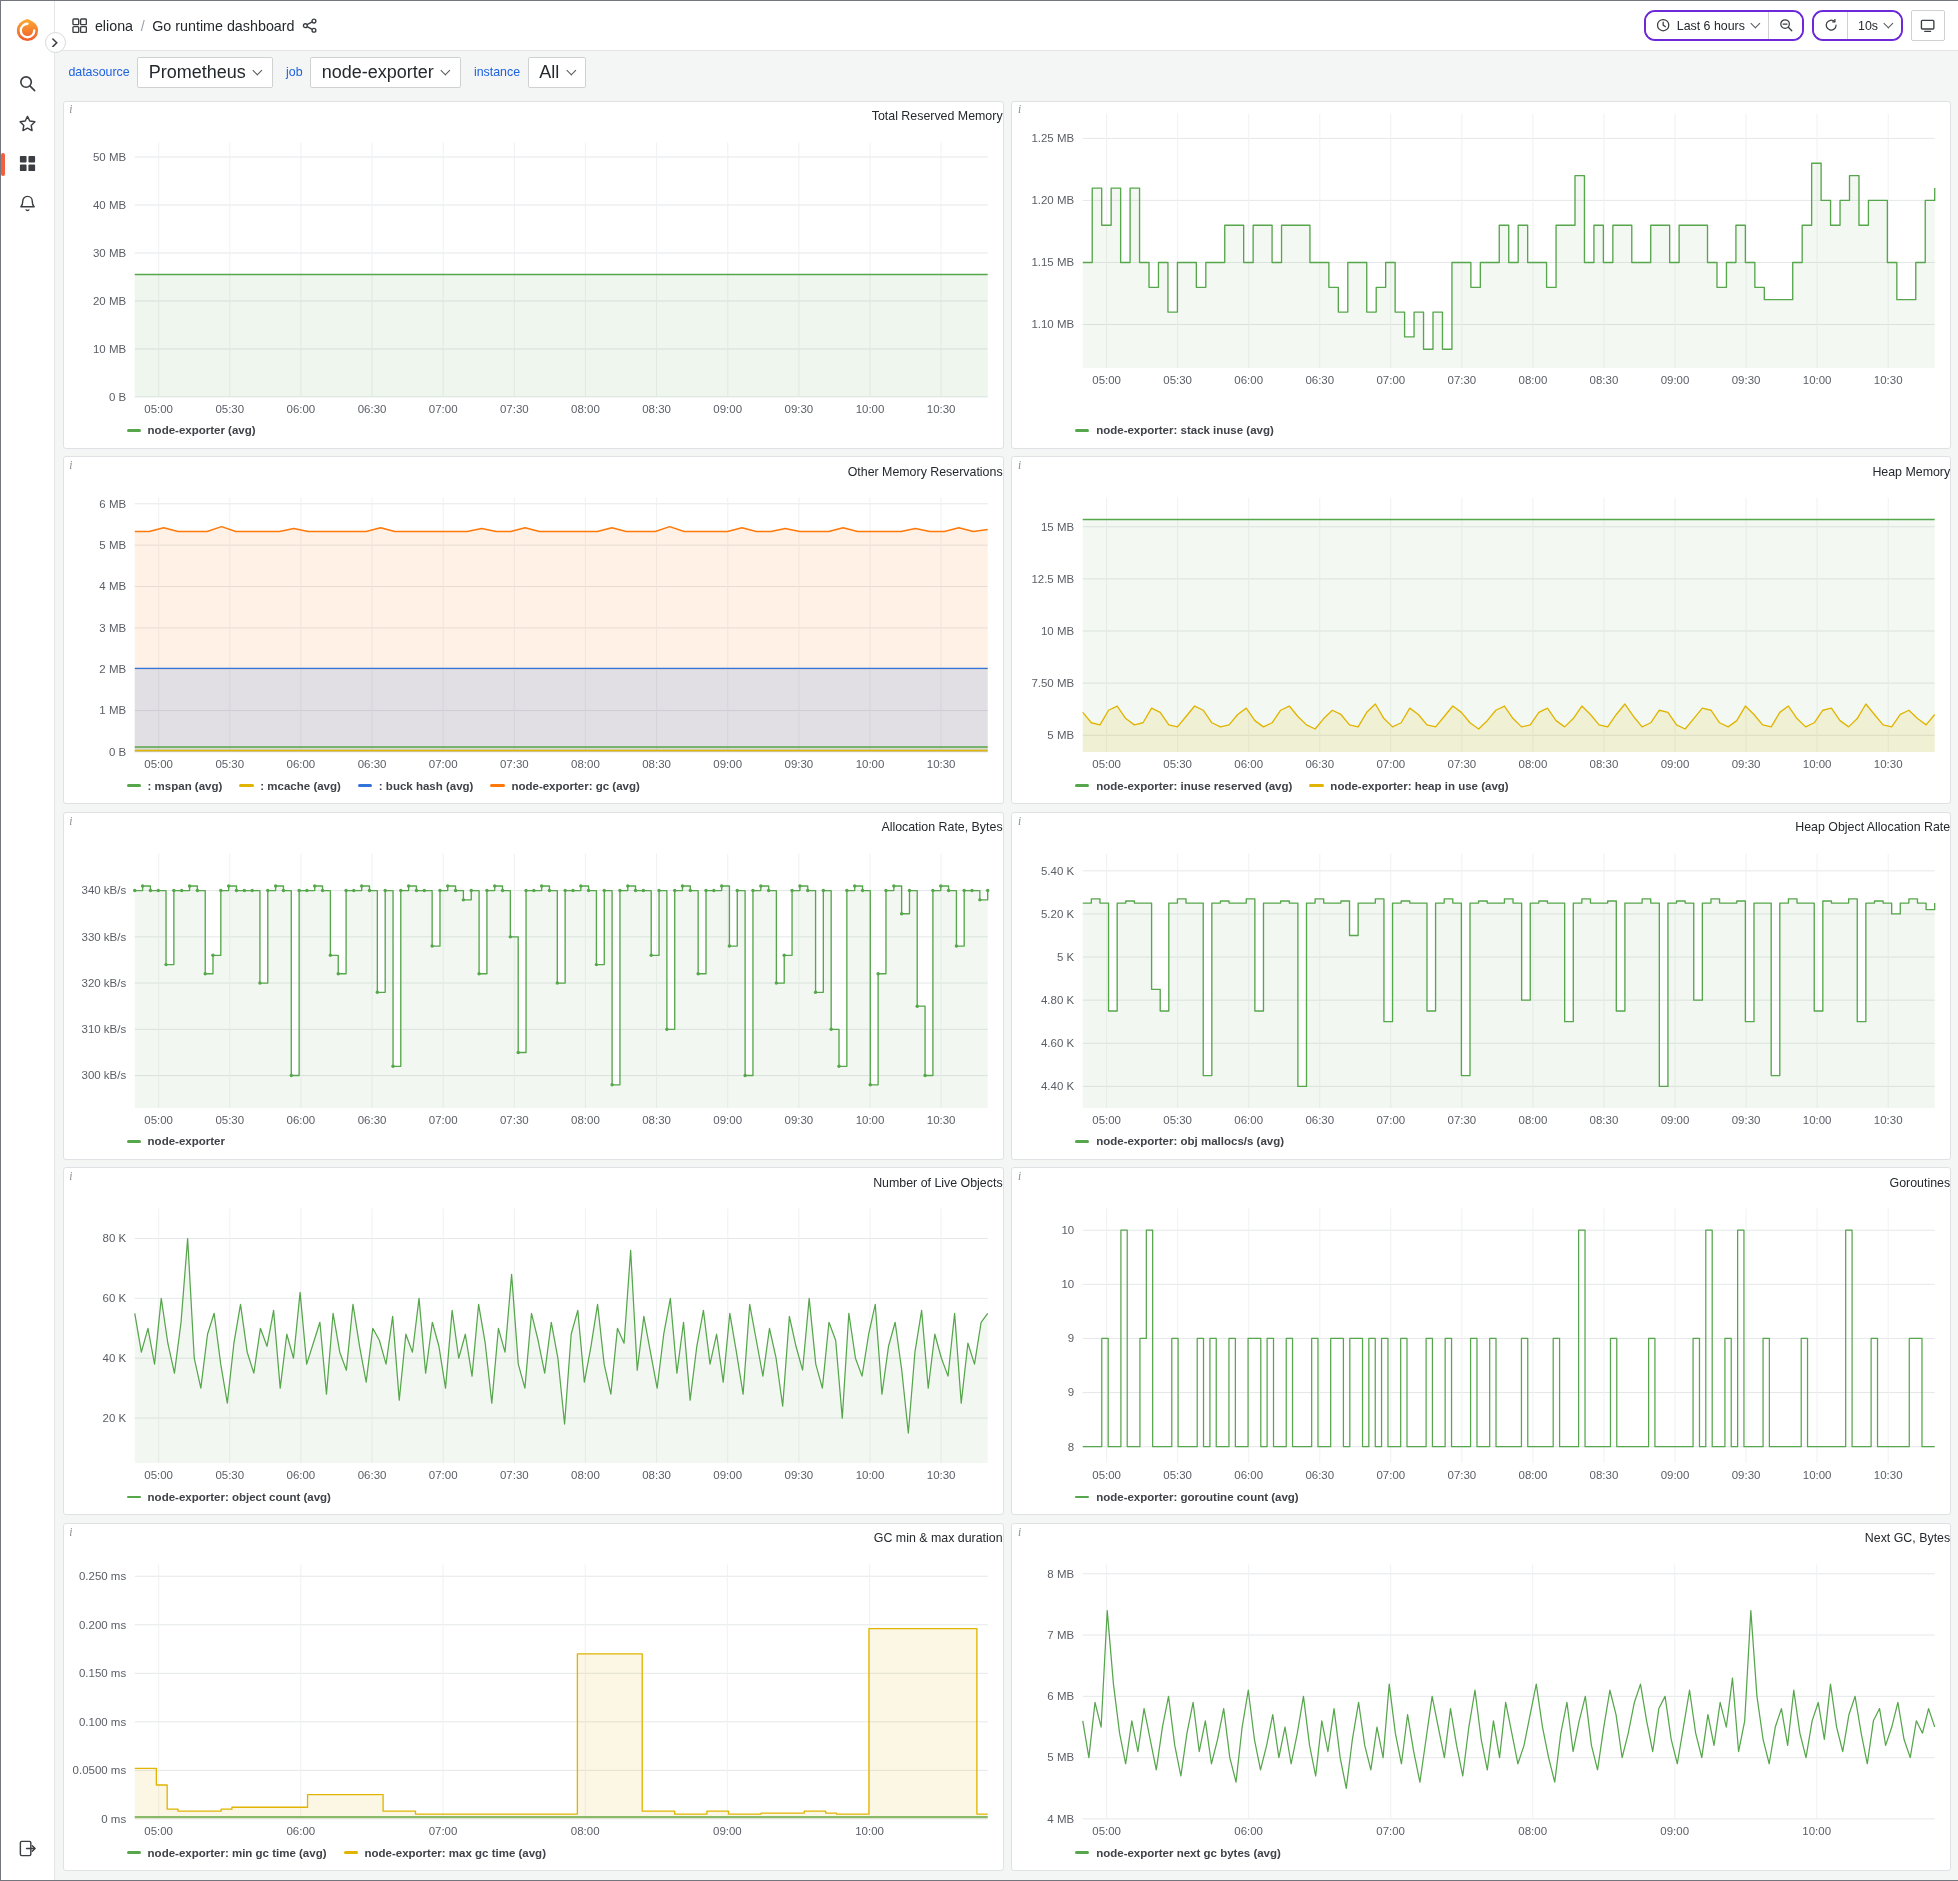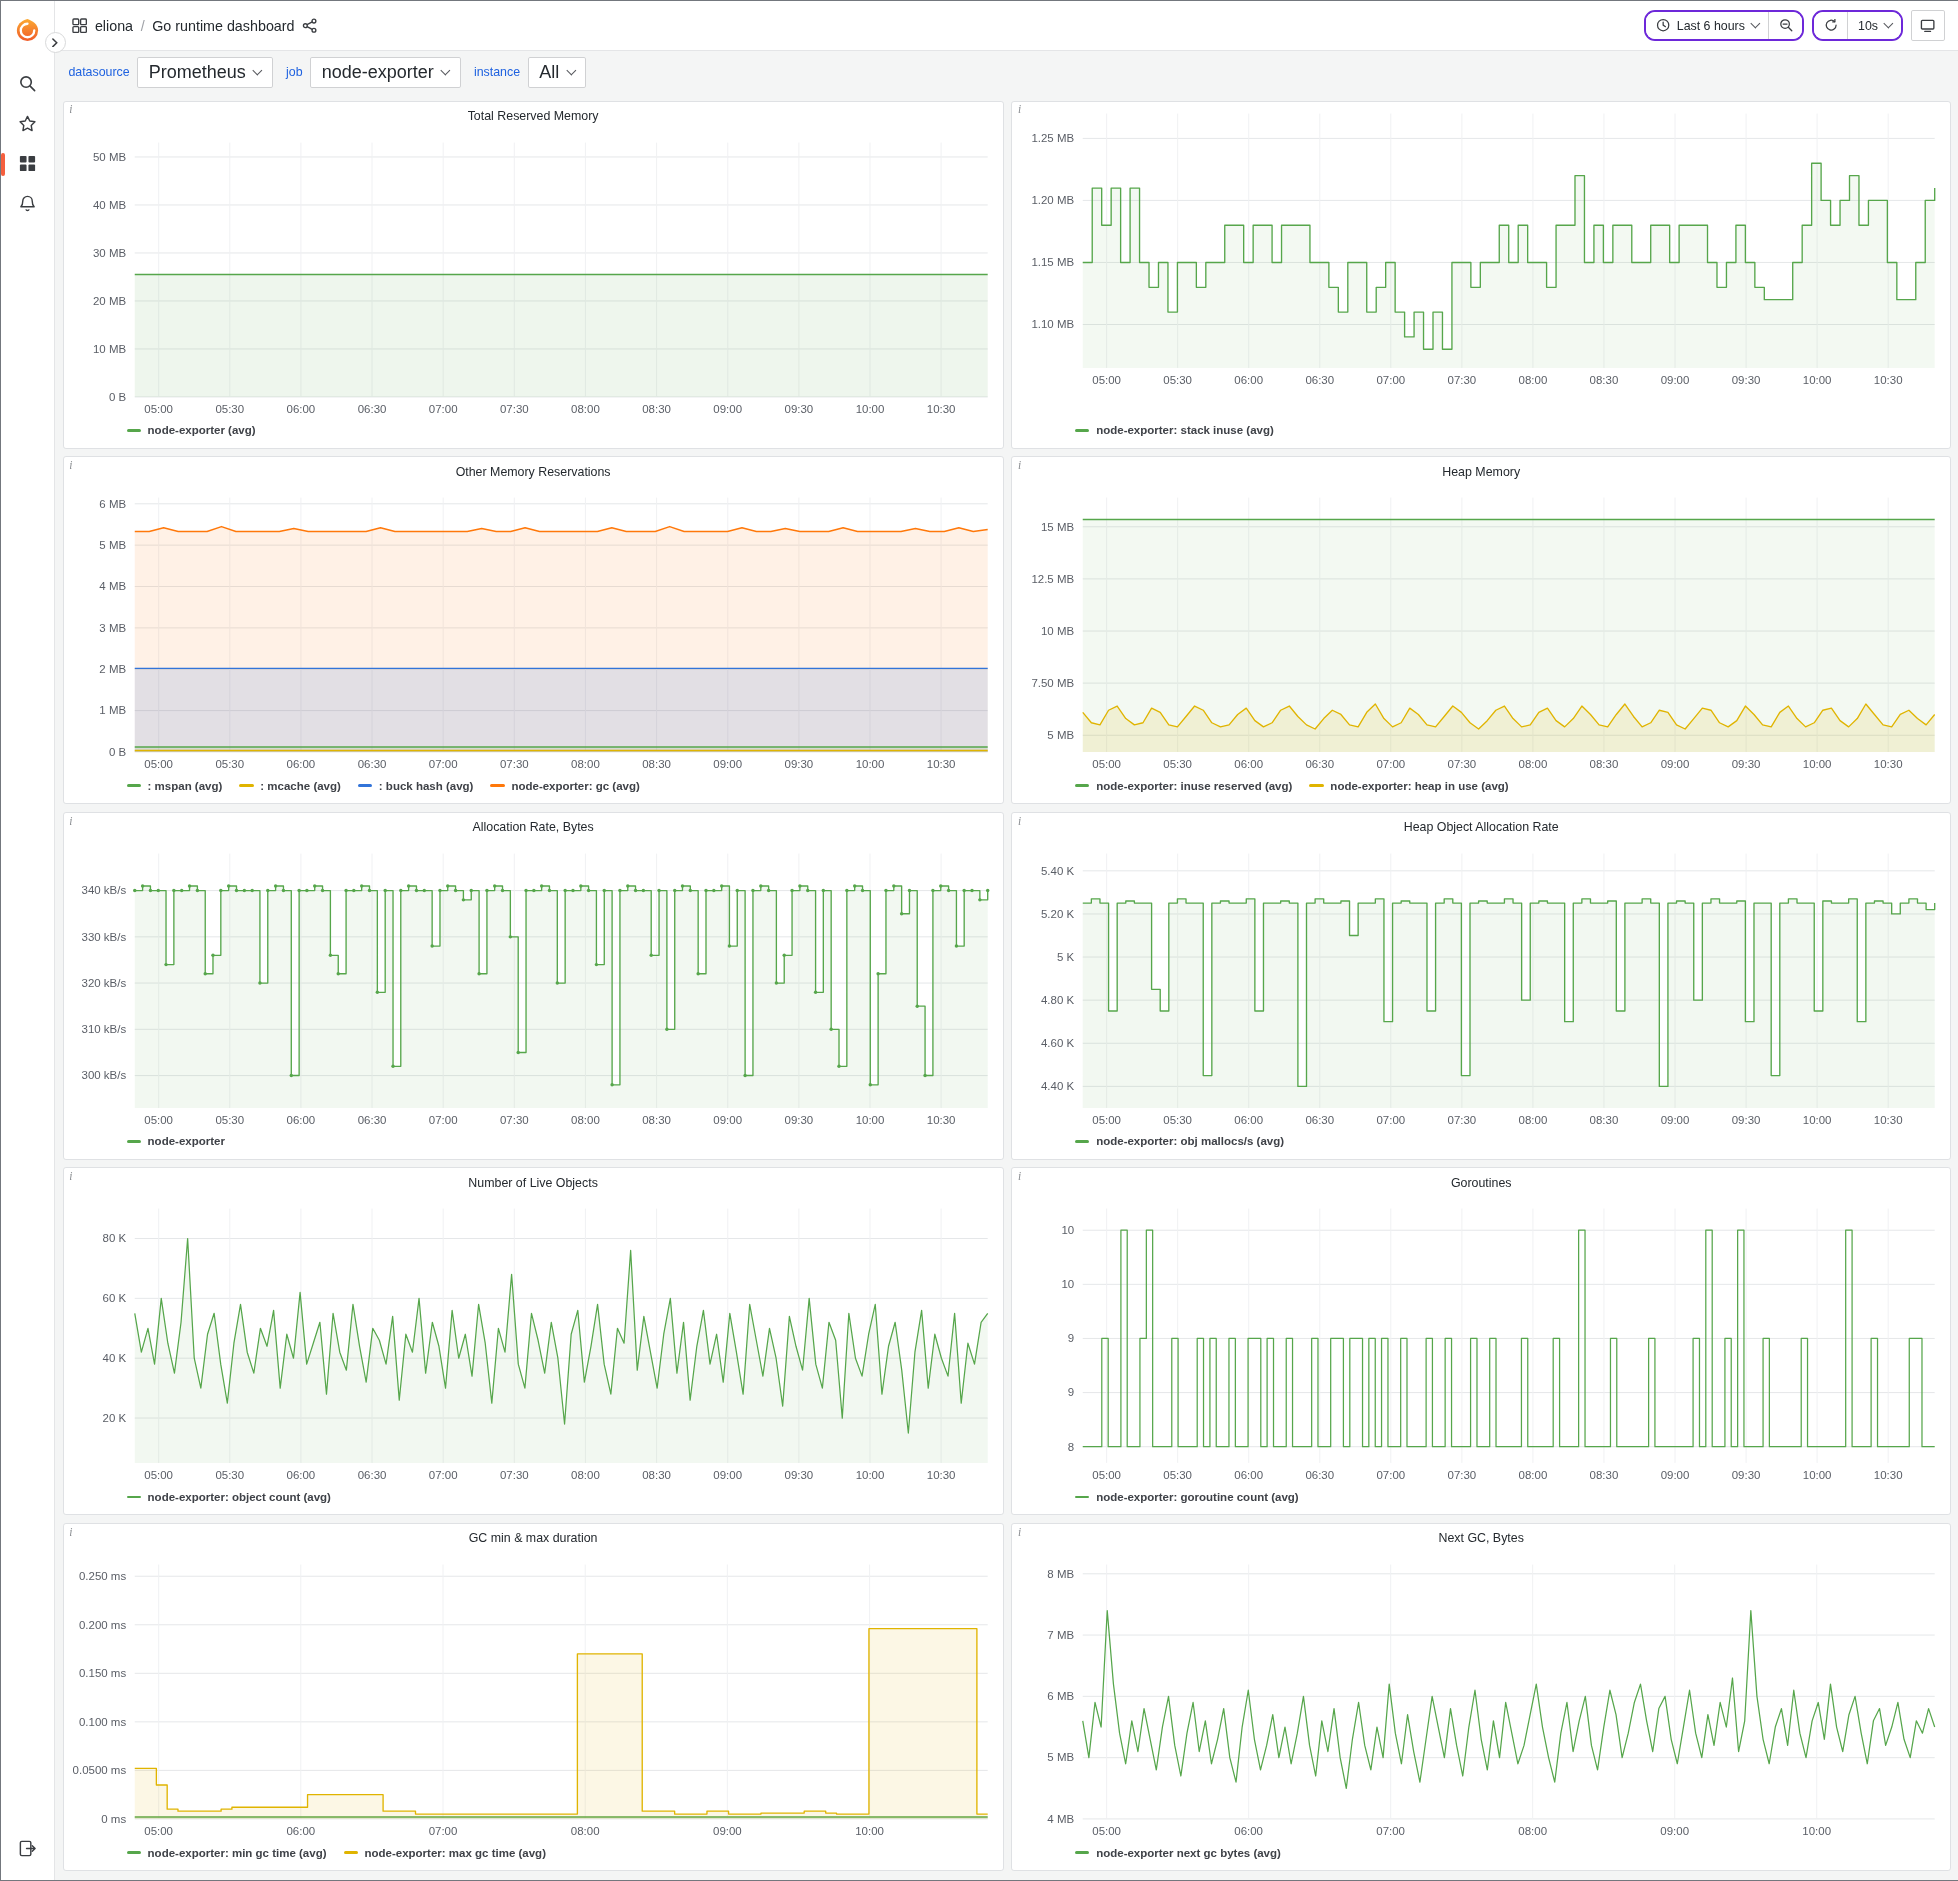--- a/index.html
+++ b/index.html
@@ -32,21 +32,21 @@
 
   
   .filters { height:42px; display:flex; align-items:center; gap:13.4px; padding:0 13.4px; flex:0 0 42px; }
   .var { display:flex; align-items:center; gap:7.6px; }
   .vlabel { color:#1f62e0; font-size:12.4px; cursor:pointer; }
   .vvalue { display:flex; align-items:center; gap:8.6px; border:1px solid #d0d1d3; border-radius:1.9px; background:#fff; height:31px; padding:0 10.5px; font-size:18px; color:#24292e; cursor:pointer; }
 
   
   .grid { display:grid; grid-template-columns:1fr 1fr; gap:7.6px; padding:7.6px; background:#f4f5f5; flex:1; align-content:start; }
   .panel { position:relative; background:#fff; border:1px solid #dfe1e4; border-radius:2.9px; height:348px; display:flex; flex-direction:column; }
-  .phead { height:29px; display:flex; align-items:center; justify-content:center; cursor:pointer; }
+  .phead { height:29px; display:flex; align-items:center; justify-content:flex-end; cursor:pointer; }
   .ptitle { font-size:12.4px; font-weight:500; color:#24292e; }
   .pinfo { position:absolute; top:1.9px; left:5.7px; font-size:11.5px; color:#8a8d91; font-family:"Liberation Serif", serif; font-style:italic; cursor:pointer; }
   .pchart { flex:1; min-height:0; }
   .plegend { height:29px; display:flex; align-items:center; gap:17px; padding:0 7.6px 5.7px 63px; font-size:11.5px; color:#3f4248; overflow:hidden; }
   .litem { display:flex; align-items:center; cursor:pointer; white-space:nowrap;font-weight:bold; }
   .sw { display:inline-block; width:14.3px; height:2.9px; border-radius:1.9px; margin-right:6.7px; }
   svg text { font-family:"Liberation Sans", sans-serif; }
 </style>
 </head>
 <body>

